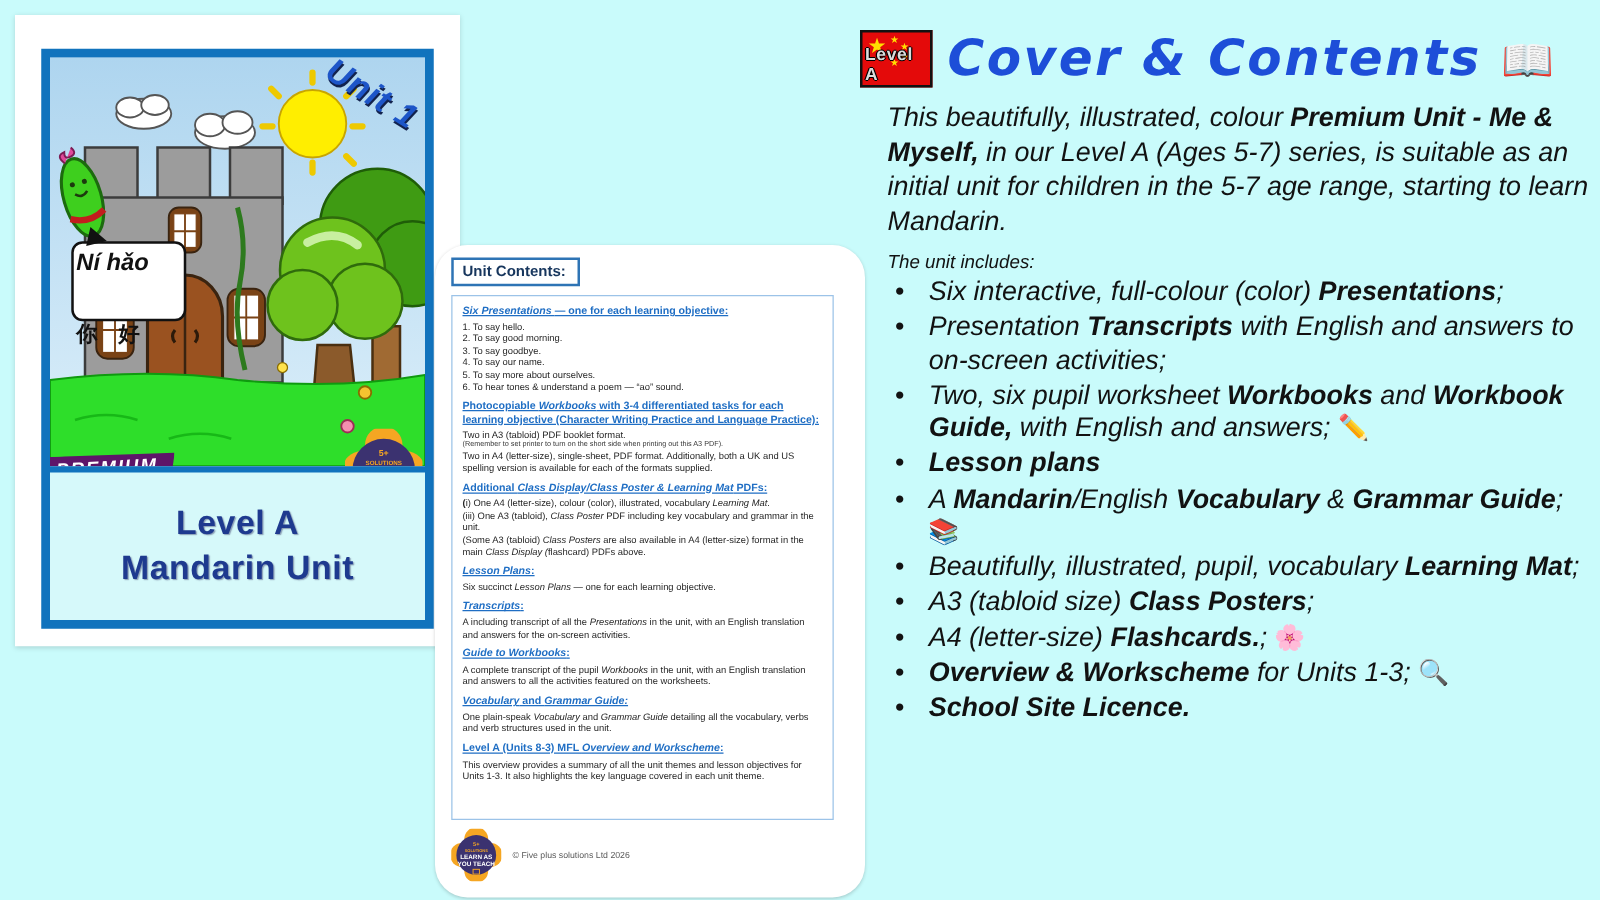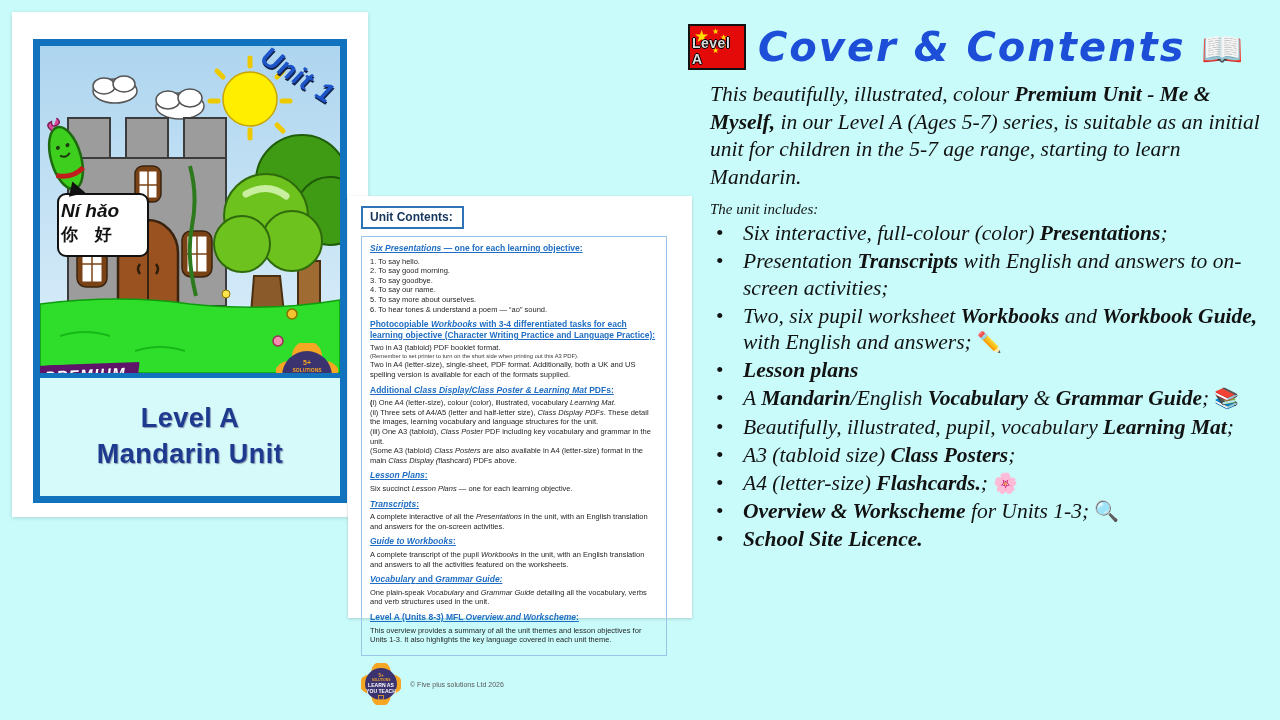--- a/index.html
+++ b/index.html
@@ -9,28 +9,28 @@
   .i { font-style:italic; }
 
   
   .cover-card { position:absolute; left:12px; top:12px; width:356px; height:505px; background:#fff; box-shadow:0 1px 4px rgba(0,0,0,.15); }
   .cover-frame { position:absolute; left:21px; top:27px; width:314px; height:464px; border:7px solid #1173bd; background:linear-gradient(#aed5ef,#d9edf9); overflow:hidden; }
   .cover-scene { position:absolute; left:0; top:0; width:300px; height:327px; }
   .unit-badge { position:absolute; right:2px; top:14px; transform:rotate(32deg); font-size:27px; font-weight:700; font-style:italic; color:#1d55c8; text-shadow:1.5px 1.5px 0 #12224d; letter-spacing:1px; }
   .speech-bubble { position:absolute; left:17px; top:147px; width:92px; height:64px; background:#fff; border:2.5px solid #111; border-radius:9px; padding:5px 7px 2px 2px; }
   .speech-bubble:before { content:""; position:absolute; left:8px; top:-14px; width:0; height:0; border-left:7px solid transparent; border-right:10px solid transparent; border-bottom:14px solid #111; transform:rotate(-14deg); }
   .speech-l1 { font-size:19px; font-weight:700; font-style:italic; color:#111; line-height:1.2; }
-  .speech-l2 { font-size:17px; font-weight:700; color:#111; letter-spacing:6px; }
+  .speech-l2 { font-size:17px; font-weight:700; color:#111; letter-spacing:6px;margin-top:33px; }
   .premium-ribbon { position:absolute; left:-7px; top:317px; background:#5e1569; color:#fff; font-size:15px; font-weight:700; font-style:italic; letter-spacing:1.5px; padding:3px 14px 4px 12px; transform:rotate(-3deg); clip-path:polygon(0 0,100% 8%,96% 100%,2% 92%); }
   .cover-logo { position:absolute; right:2px; top:297px; }
   .title-band { position:absolute; left:0; bottom:0; width:300px; height:123px; background:#d6f9fa; border-top:5px solid #1173bd; display:flex; flex-direction:column; justify-content:center; align-items:center; }
   .title-line { font-size:27px; font-weight:700; color:#1e3a8f; line-height:1.33; text-shadow:1px 1px 1px rgba(40,40,90,.45); letter-spacing:.5px; }
 
   
-  .doc-page { position:absolute; left:348px; top:196px; width:344px; height:422px; background:#fff; box-shadow:0 1px 3px rgba(0,0,0,.18); padding:10px 25px 6px 13px; }
+  .doc-page { position:absolute; left:348px; top:196px; width:344px; height:522px; background:#fff; box-shadow:0 1px 3px rgba(0,0,0,.18); padding:10px 25px 6px 13px;border-radius:26px; }
   .doc-title-box { display:inline-block; border:2px solid #2e74b5; padding:2px 9px 3px 7px; color:#17365d; font-weight:700; font-size:12px; }
   .doc-box { margin-top:7px; border:1px solid #9cc3e8; padding:6px 8px 8px 8px; height:420px; overflow:hidden; }
   .doc-heading { color:#1f6ec4; font-weight:700; text-decoration:underline; font-size:8.5px; line-height:1.25; margin:5px 0 3px 0; }
   .doc-heading:first-child { margin-top:0; }
   .doc-line { font-size:7.5px; color:#262626; line-height:1.28; }
   .doc-small { font-size:5.8px; color:#3a3a3a; }
   .doc-footer { display:flex; align-items:center; gap:9px; margin-top:7px; }
   .doc-copy { font-size:7px; color:#595959; }
 
   
@@ -38,21 +38,21 @@
   .right-header { display:flex; align-items:center; gap:12px; }
   .flag-badge { position:relative; width:58px; height:46px; background:#e40a0a; border:2px solid #111; flex:0 0 auto; }
   .flag-star-big { position:absolute; left:4px; top:0px; color:#ffde00; font-size:17px; }
   .flag-star-s1 { position:absolute; left:22px; top:1px; color:#ffde00; font-size:8px; }
   .flag-star-s2 { position:absolute; left:30px; top:7px; color:#ffde00; font-size:8px; }
   .flag-star-s3 { position:absolute; left:30px; top:15px; color:#ffde00; font-size:8px; }
   .flag-star-s4 { position:absolute; left:22px; top:20px; color:#ffde00; font-size:8px; }
   .flag-label { position:absolute; left:2px; bottom:1px; font-size:14px; font-weight:700; color:#dcdcdc; text-shadow:-1px 0 #000,1px 0 #000,0 -1px #000,0 1px #000; letter-spacing:.5px; }
   .page-title { color:#1d4ed8; font-size:40px; font-weight:700; font-style:italic; font-family:"DejaVu Sans", sans-serif; letter-spacing:2px; }
   .title-emoji { font-size:34px; font-style:normal; }
-  .hand { font-family:Liberation Serif, serif; font-style:italic; color:#121212; }
+  .hand { font-family:Liberation Sans, sans-serif; font-style:italic; color:#121212; }
   .intro-para { margin:11px 0 0 22px; width:562px; font-size:21.5px; line-height:1.28; }
   .includes-label { margin:10px 0 2px 22px; font-size:15px; }
   .bullet-list { list-style:none; margin-left:24px; }
   .bullet-item { position:relative; padding-left:31px; font-size:21.5px; line-height:1.22; margin-bottom:2px; }
   .bullet-item:before { content:"•"; position:absolute; left:4px; top:0; font-style:normal; }
   .bullet-emoji { font-style:normal; font-size:20px; }
 
   
   .badge-svg text { font-family:"Liberation Sans", sans-serif; }
 </style>
@@ -201,27 +201,26 @@
       <div class="doc-line"><span>3. To say goodbye.</span></div>
       <div class="doc-line"><span>4. To say our name.</span></div>
       <div class="doc-line"><span>5. To say more about ourselves.</span></div>
       <div class="doc-line"><span>6. To hear tones &amp; understand a poem — “ao” sound.</span></div>
       <div class="doc-heading"><span>Photocopiable </span><span class="i">Workbooks</span><span> with 3-4 differentiated tasks for each learning objective (Character Writing Practice and Language Practice):</span></div>
       <div class="doc-line"><span>Two in A3 (tabloid) PDF booklet format.</span></div>
       <div class="doc-line doc-small"><span>(Remember to set printer to turn on the short side when printing out this A3 PDF).</span></div>
       <div class="doc-line"><span>Two in A4 (letter-size), single-sheet, PDF format. Additionally, both a UK and US spelling version is available for each of the formats supplied.</span></div>
       <div class="doc-heading"><span>Additional </span><span class="i">Class Display/Class Poster &amp; Learning Mat</span><span> PDFs:</span></div>
       <div class="doc-line"><span class="b">(</span><span>i) One A4 (letter-size), colour (color), illustrated, vocabulary </span><span class="i">Learning Mat</span><span>.</span></div>
-      <div class="doc-line"><span>(ii) Three sets of A4/A5 (letter and half-letter size), </span><span class="i">Class Display PDFs</span><span>. These detail the images, learning vocabulary and language structures for the unit.</span></div>
       <div class="doc-line"><span>(iii) One A3 (tabloid), </span><span class="i">Class Poster</span><span> PDF including key vocabulary  and grammar in the unit.</span></div>
       <div class="doc-line"><span>(Some A3 (tabloid) </span><span class="i">Class Posters</span><span> are also available in A4 (letter-size) format in the main </span><span class="i">Class Display (</span><span>flashcard) PDFs above.</span></div>
       <div class="doc-heading"><span class="i">Lesson Plans</span><span>:</span></div>
       <div class="doc-line"><span>Six succinct </span><span class="i">Lesson Plans</span><span> — one for each learning objective.</span></div>
       <div class="doc-heading"><span class="i">Transcripts</span><span>:</span></div>
-      <div class="doc-line"><span>A complete interactive of all the </span><span class="i">Presentations</span><span> in the unit, with an English translation and answers for the on-screen activities.</span></div>
+      <div class="doc-line"><span>A including transcript of all the </span><span class="i">Presentations</span><span> in the unit, with an English translation and answers for the on-screen activities.</span></div>
       <div class="doc-heading"><span class="i">Guide to Workbooks</span><span>:</span></div>
       <div class="doc-line"><span>A complete transcript of the pupil </span><span class="i">Workbooks</span><span> in the unit, with an English translation and answers to all the activities featured on the worksheets.</span></div>
       <div class="doc-heading"><span class="i">Vocabulary</span><span> and </span><span class="i">Grammar Guide:</span></div>
       <div class="doc-line"><span>One plain-speak </span><span class="i">Vocabulary</span><span> and </span><span class="i">Grammar Guide</span><span> detailing all the vocabulary, verbs and verb structures used in the unit.</span></div>
       <div class="doc-heading"><span>Level A (Units 8-3) MFL </span><span class="i">Overview and Workscheme</span><span>:</span></div>
       <div class="doc-line"><span>This overview provides a summary of all the unit themes and lesson objectives for Units 1-3. It also highlights the key language covered in each unit theme.</span></div>
     </div>
   <div class="doc-footer">
     <svg class="badge-svg" width="40" height="42" viewBox="0 0 62 66">
       <circle cx="31" cy="13" r="15" fill="#f5a623"></circle>

